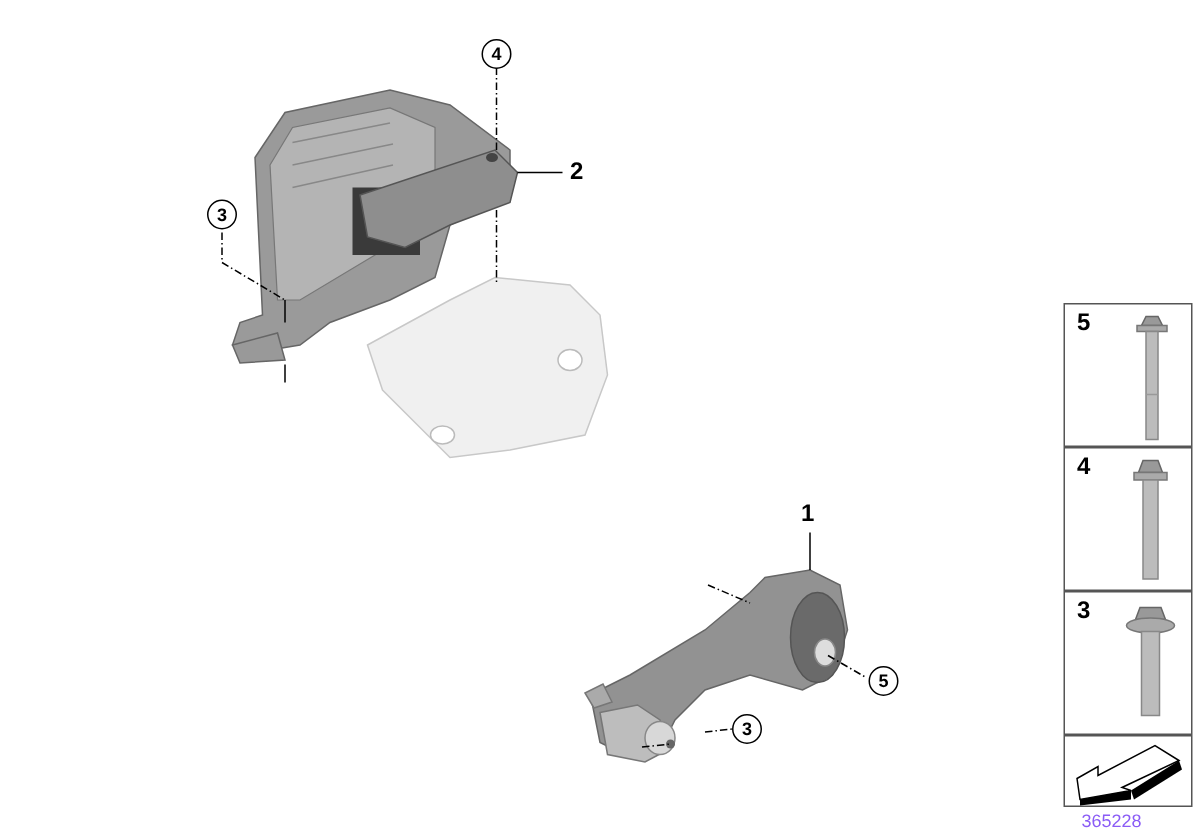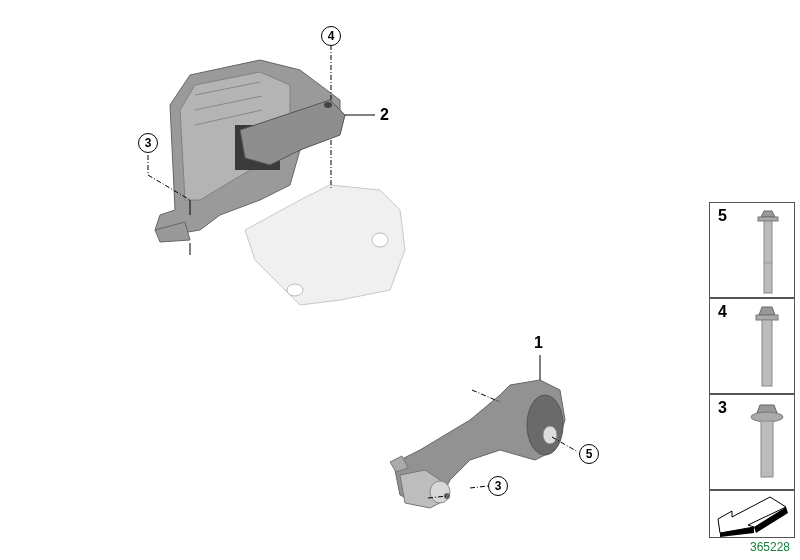--- a/index.html
+++ b/index.html
@@ -2,21 +2,21 @@
 <html><head>
 <meta charset="utf-8">
 <style>
   html,body{margin:0;padding:0;background:#fff;}
   body{width:800px;height:560px;position:relative;overflow:hidden;font-family:"Liberation Sans",sans-serif;}
   .callout{position:absolute;width:20px;height:20px;border:1.6px solid #000;border-radius:50%;background:#fff;
     display:flex;align-items:center;justify-content:center;font-weight:bold;font-size:12px;box-sizing:border-box;}
   .plain-label{position:absolute;font-weight:bold;font-size:16px;color:#000;}
   .panel{position:absolute;left:709px;width:86px;border:1px solid #555;background:#fff;box-sizing:border-box;}
   .panel .num{position:absolute;left:8px;top:4px;font-weight:bold;font-size:16px;}
-  .docnum{position:absolute;left:750px;top:540px;font-size:12px;color:#15803d;}
+  .docnum{position:absolute;left:721px;top:540px;font-size:12px;color:#8b5cf6;}
   svg{position:absolute;overflow:visible;}
 </style>
 </head>
 <body>
 
 <svg width="800" height="560" style="left:0;top:0;">
 
   <path d="M245 230 L300 200 L330 185 L380 190 L400 210 L405 250 L390 290 L340 300 L300 305 L285 290 L255 260 Z" fill="#f0f0f0" stroke="#c8c8c8" stroke-width="1"></path>
   <ellipse cx="295" cy="290" rx="8" ry="6" fill="#fff" stroke="#bbb"></ellipse>
   <ellipse cx="380" cy="240" rx="8" ry="7" fill="#fff" stroke="#bbb"></ellipse>

